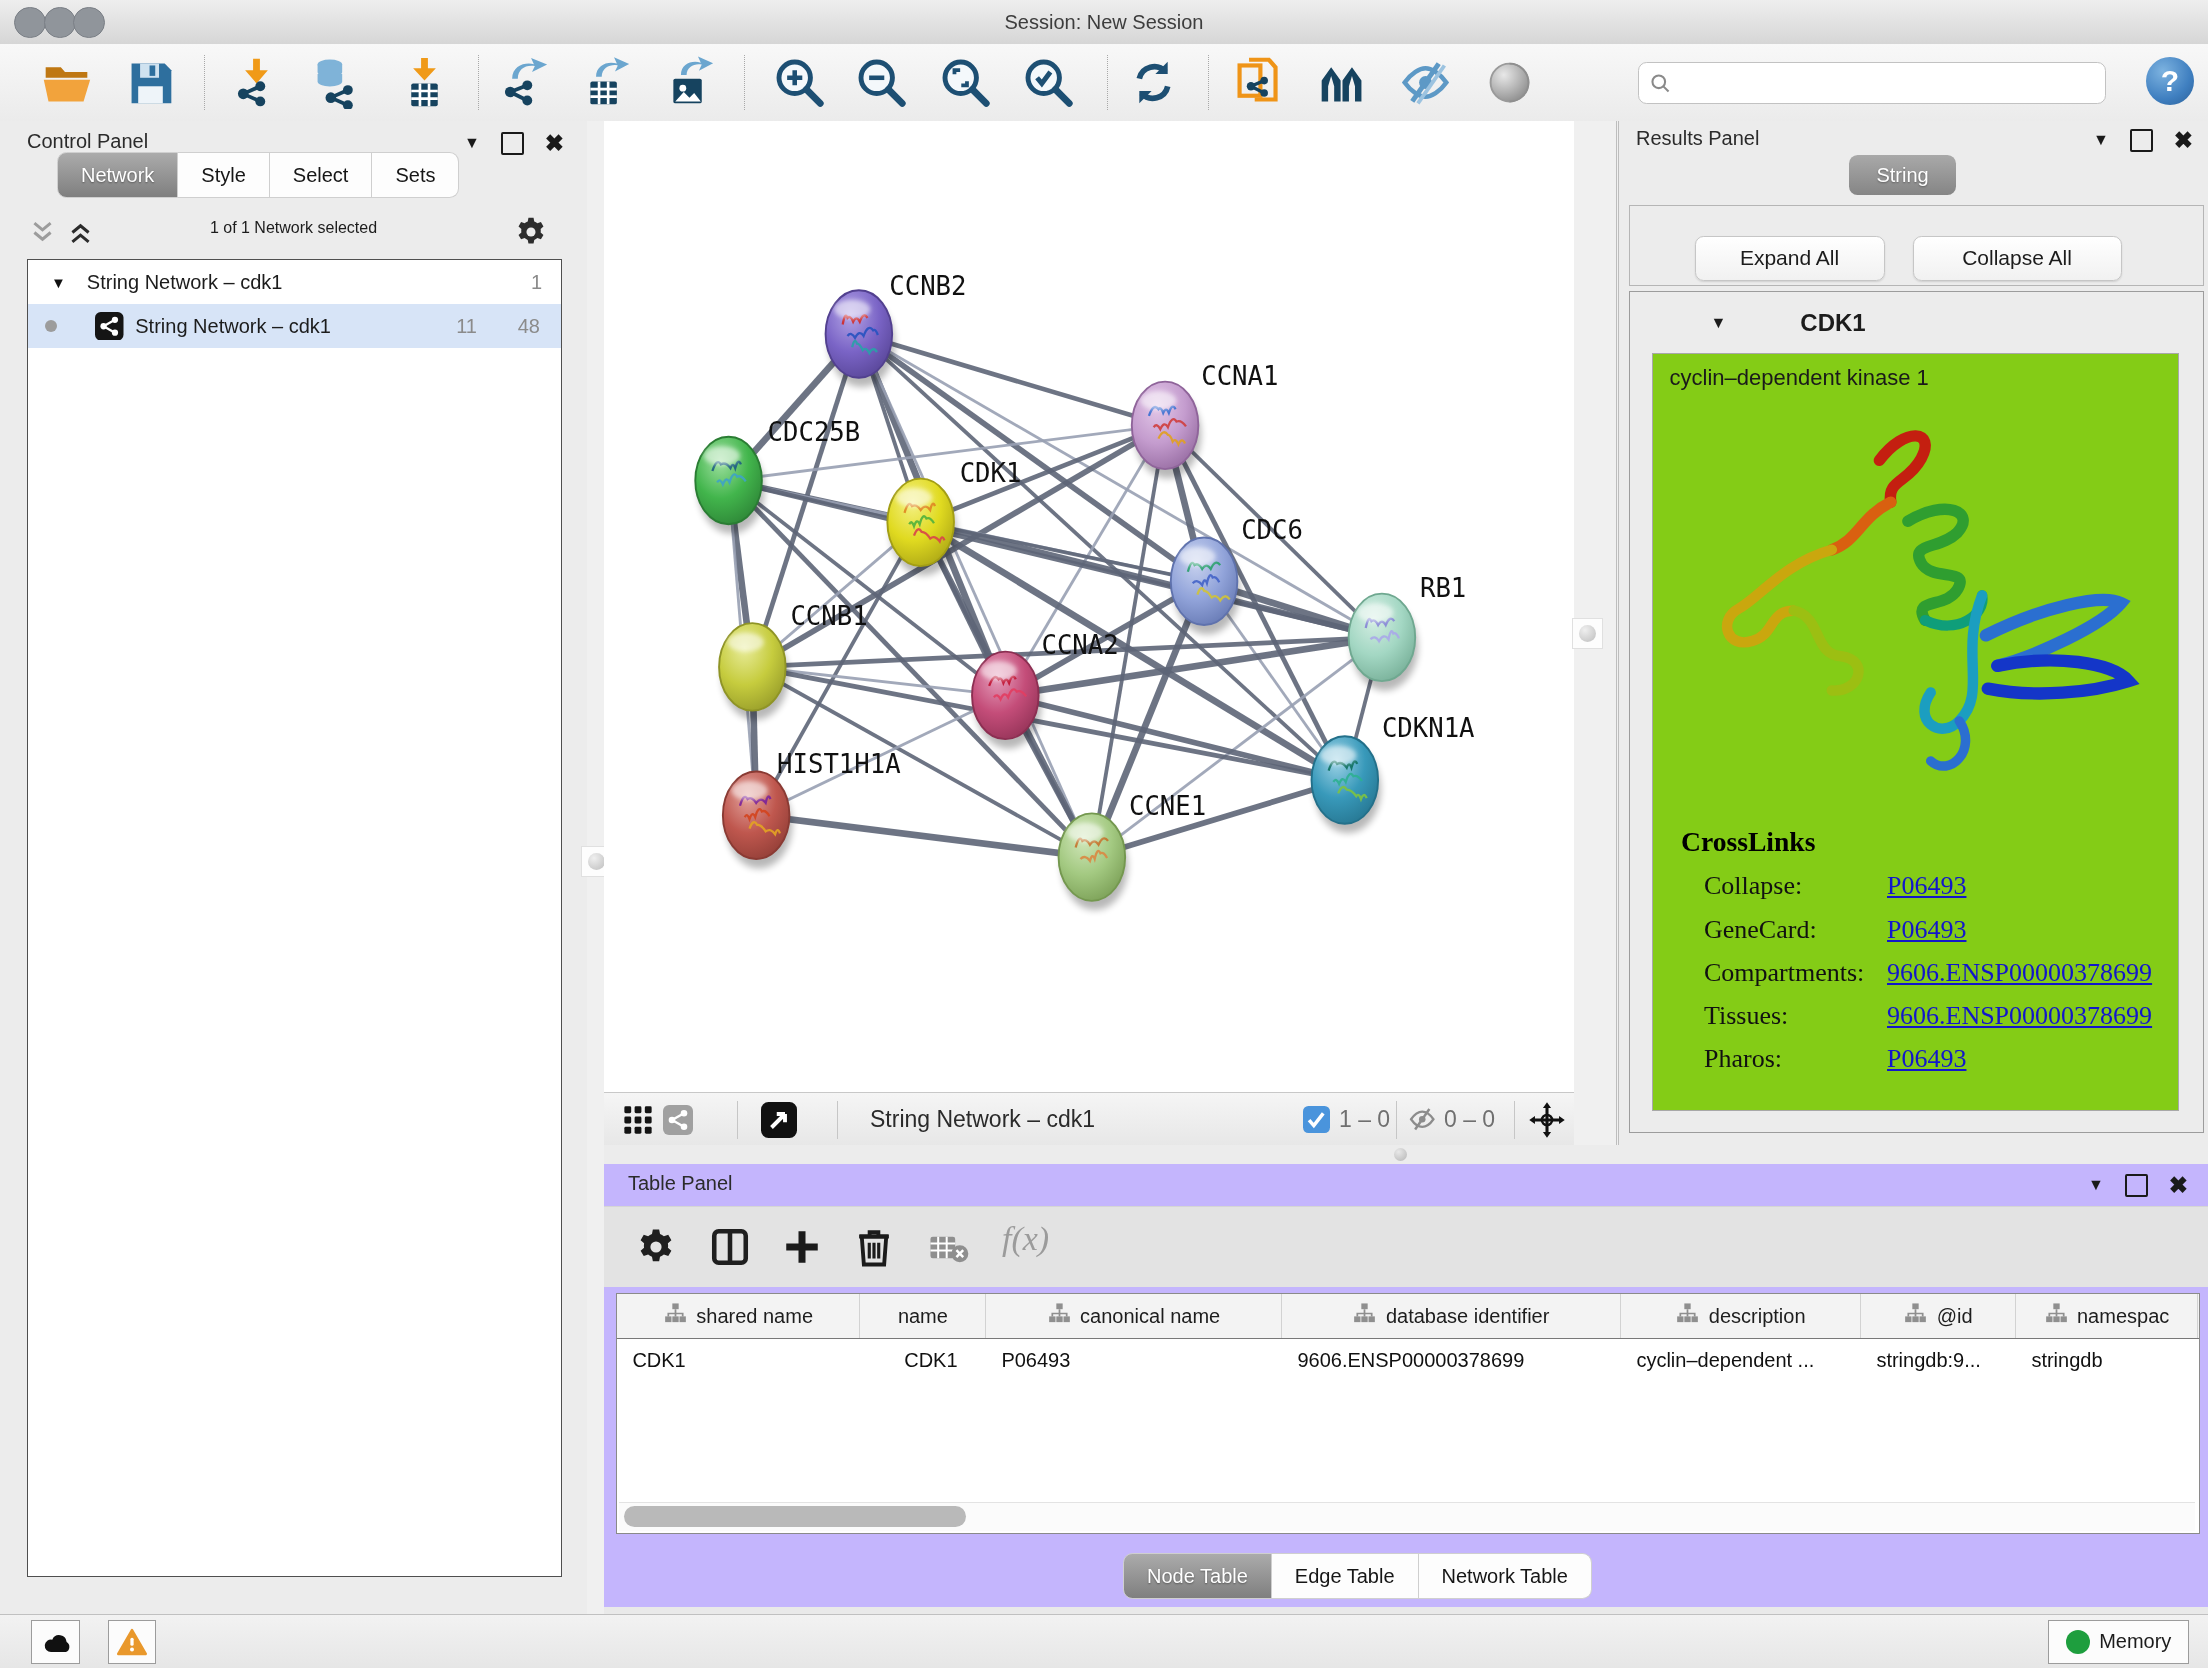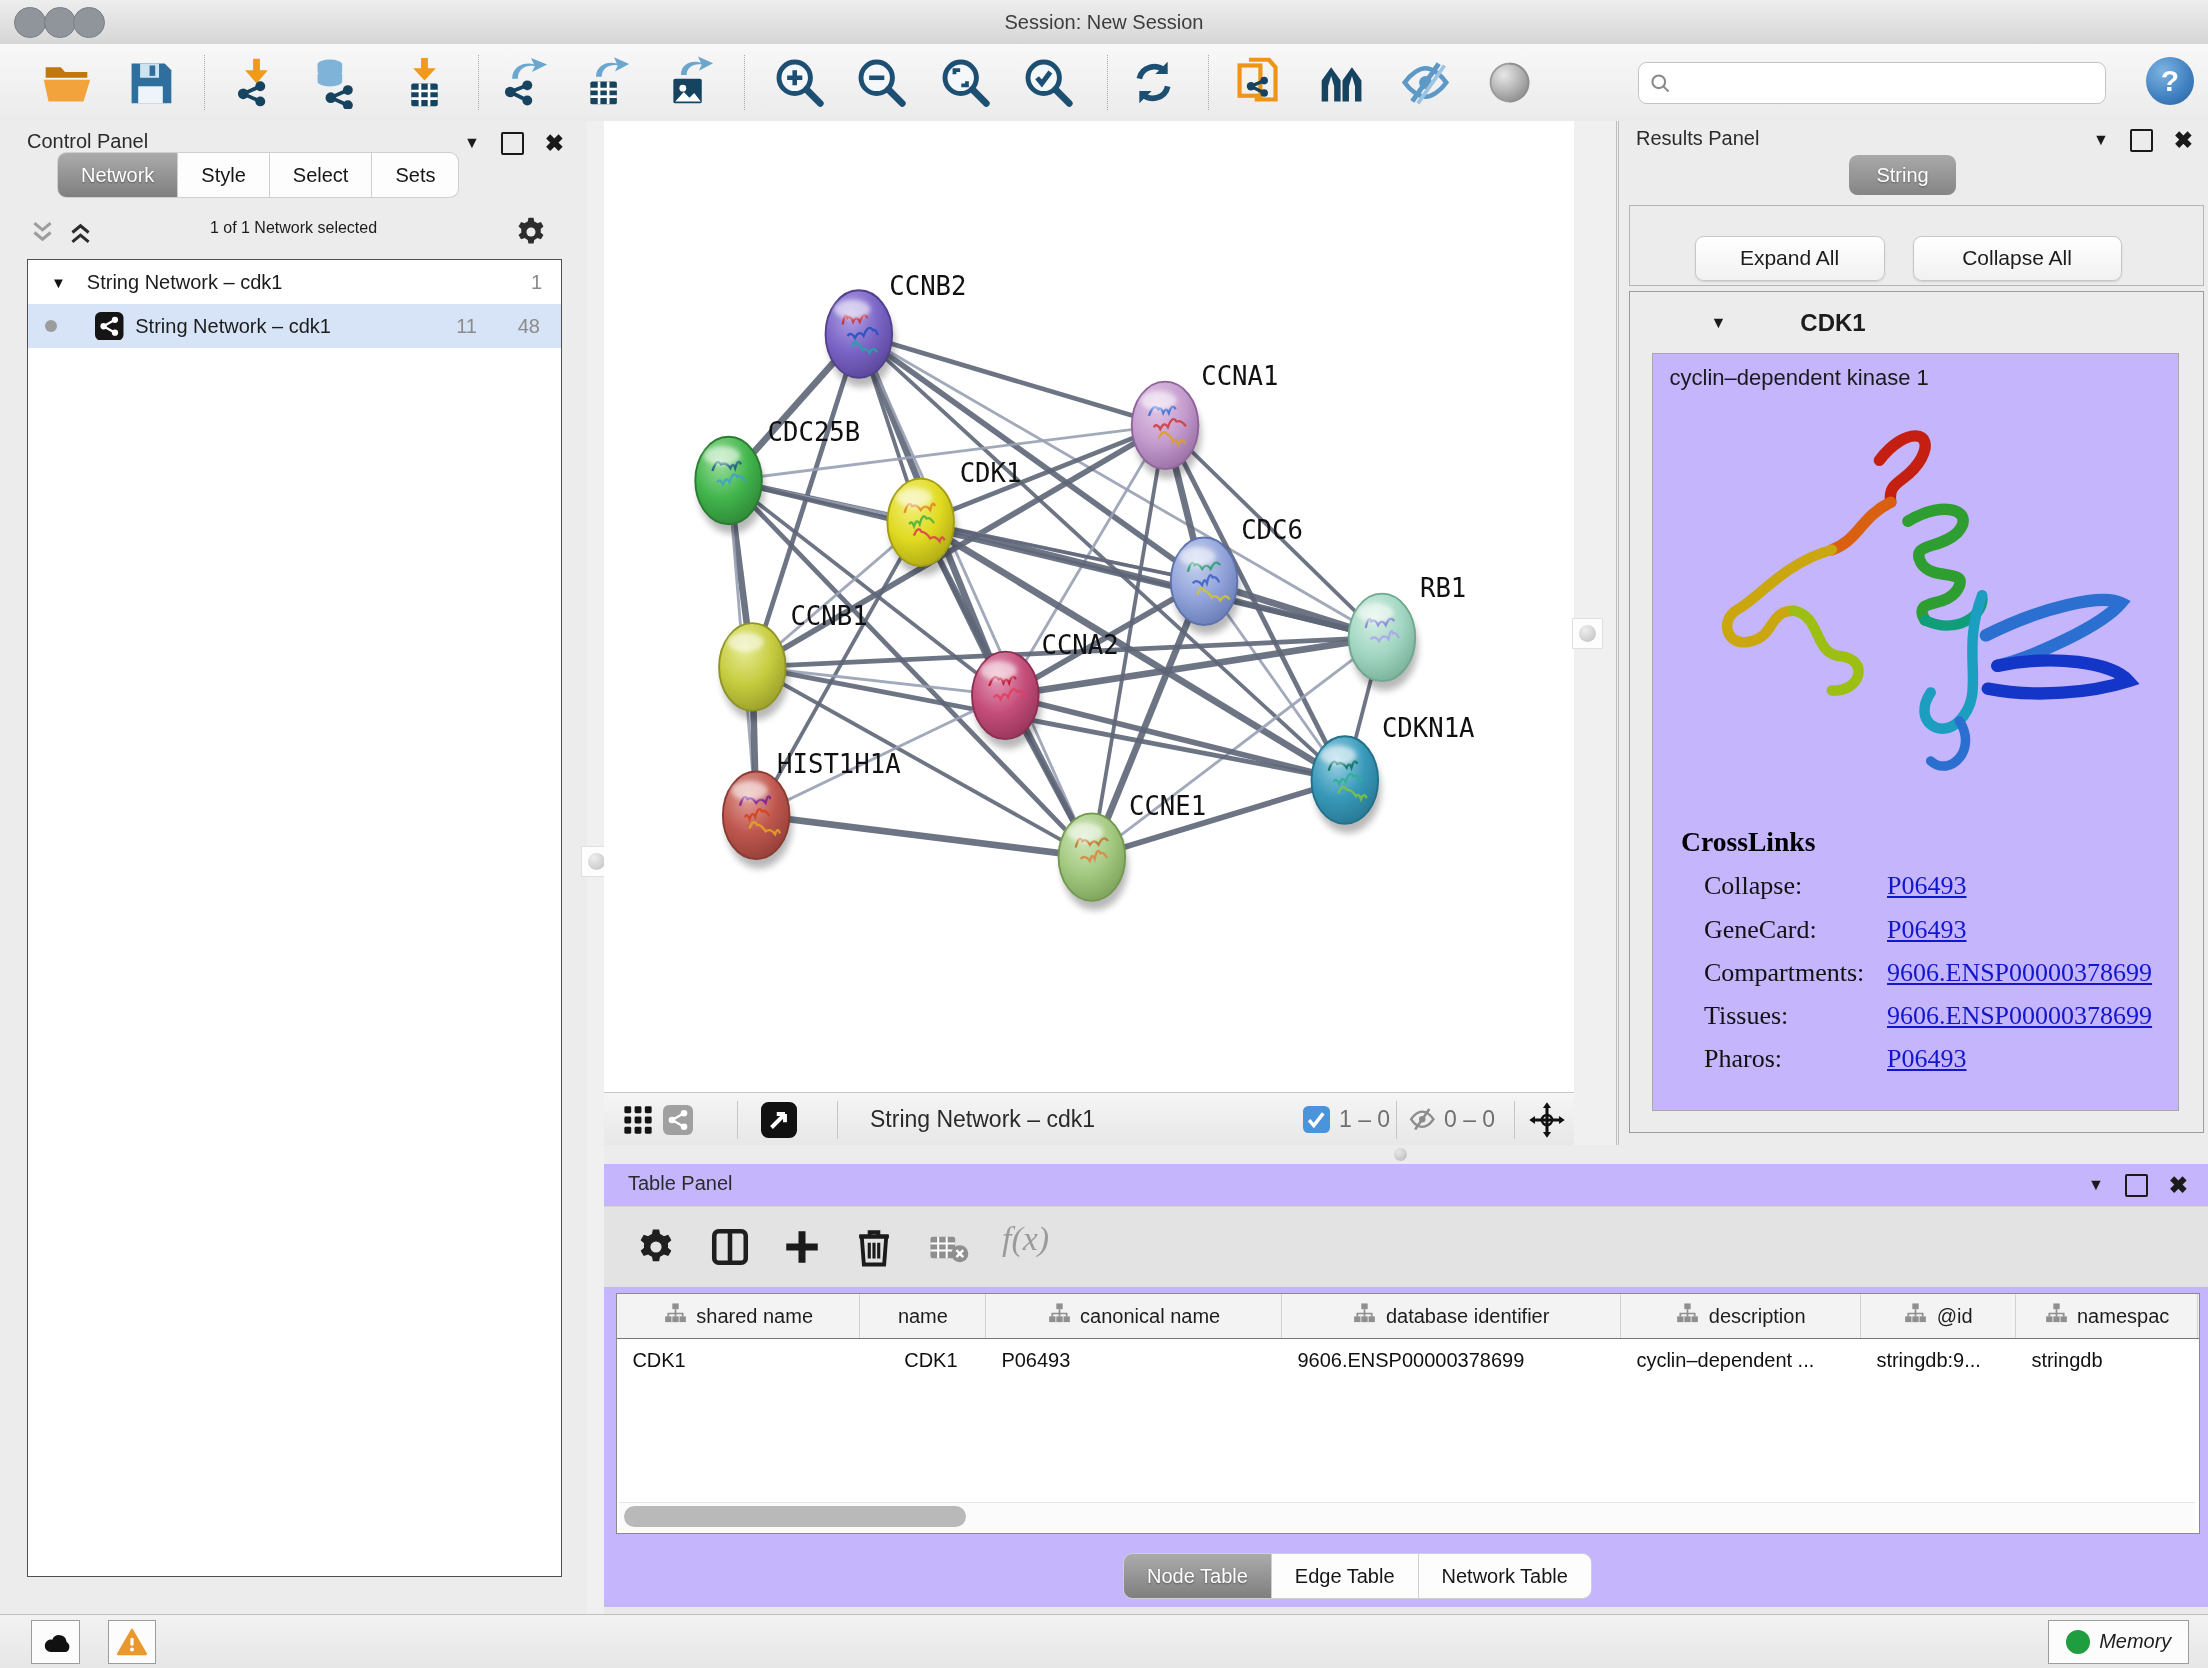--- a/index.html
+++ b/index.html
@@ -52,21 +52,21 @@
   .nt-sep{position:absolute;top:7.6px;height:38px;border-left:1px solid #c6c6c6;}
   .nt-text{font-size:23px;color:#2a2a2a;}
   .nt-count{font-size:23px;color:#6f6f6f;}
   
   #results-panel{left:1619px;top:121px;width:590px;height:1024px;background:#ececec;}
   #rp-string-tab{position:absolute;left:230px;top:34px;width:107px;height:40px;border-radius:8.6px;background:linear-gradient(#a9a9a9,#858585);color:#fff;font-size:20px;text-align:center;line-height:40px;text-shadow:0 1px 1.9px rgba(0,0,0,.35);}
   #rp-buttonbox{position:absolute;left:9.5px;top:84px;width:573px;height:79px;border:1.9px solid #b5b5b5;background:#ececec;}
   .rp-btn{position:absolute;top:30px;height:43px;background:linear-gradient(#ffffff,#f1f1f1);border:1px solid #c6c6c6;border-radius:8.6px;font-size:21px;text-align:center;line-height:41px;box-shadow:0 1px 1.9px rgba(0,0,0,.12);}
   #rp-section{position:absolute;left:9.5px;top:170px;width:573px;height:840px;border:1.9px solid #9c9c9c;background:#ececec;}
   #rp-sec-head{position:absolute;left:0;top:0;width:100%;height:61px;display:flex;align-items:center;}
-  #rp-inner{position:absolute;left:22px;top:61px;width:525px;height:756px;border:1px solid #a8a8a8;background:#c4b5fd;overflow:hidden;}
+  #rp-inner{position:absolute;left:22px;top:61px;width:525px;height:756px;border:1px solid #a8a8a8;background:#84cc16;overflow:hidden;}
   #rp-desc{position:absolute;left:17px;top:11.4px;font-size:22px;color:#1a1a1a;}
   #protein-img{position:absolute;left:19px;top:55px;}
   #crosslinks{position:absolute;left:28.5px;top:472px;font-family:"Liberation Serif",serif;}
   #crosslinks-title{font-size:27.6px;font-weight:bold;color:#000;}
   .cl-row{display:flex;margin-top:13.3px;font-size:26px;}
   .cl-label{width:183px;margin-left:23px;color:#111;}
   .cl-link{color:#1216cc;text-decoration:underline;}
   
   #table-panel{left:604px;top:1164px;width:1605px;height:443px;background:#c4b5fd;}
   #tp-toolbar{position:absolute;left:0;top:42px;width:1605px;height:80px;background:#e3e3e3;border-top:1px solid #d5d5d5;}
@@ -75,21 +75,21 @@
   #data-table{position:absolute;left:12.4px;top:129px;width:1584px;height:241px;background:#fff;border:1.9px solid #8a8a8a;box-sizing:border-box;}
   #dt-header{display:flex;height:45px;background:#f3f3f3;border-bottom:1.9px solid #787878;box-sizing:border-box;}
   .dt-hcell{display:flex;align-items:center;justify-content:center;gap:9.5px;border-right:1px solid #d2d2d2;font-size:20px;color:#1d1d1d;box-sizing:border-box;overflow:hidden;white-space:nowrap;}
   #dt-row{display:flex;height:42px;align-items:center;}
   .dt-cell{font-size:20px;color:#111;padding-left:15px;box-sizing:border-box;overflow:hidden;white-space:nowrap;}
   #dt-scroll{position:absolute;left:1.9px;bottom:1.9px;width:1576px;height:28.5px;background:#fbfbfb;border-top:1px solid #e3e3e3;}
   #dt-thumb{position:absolute;left:4.8px;top:3.8px;width:342px;height:21px;border-radius:10.5px;background:#b9b9b9;}
   #tp-tabs{position:absolute;left:519px;top:389px;}
   
   #status-bar{left:0;top:1614px;width:2208px;height:54px;background:linear-gradient(#f2f2f2,#e6e6e6);border-top:1px solid #c0c0c0;}
-  .sb-btn{position:absolute;top:4.8px;height:44px;background:#fcfcfc;border:1.9px solid #9c9c9c;display:flex;align-items:center;justify-content:center;box-sizing:border-box;font-style:italic;}
+  .sb-btn{position:absolute;top:4.8px;height:44px;background:#fcfcfc;border:1.9px solid #9c9c9c;display:flex;align-items:center;justify-content:center;box-sizing:border-box;}
   #memory-btn{left:2048px;width:141px;gap:9.5px;font-size:20px;}
   #mem-dot{width:24px;height:24px;border-radius:50%;background:#1e9e3e;}
   text{font-family:"DejaVu Sans Mono",monospace;}
 </style>
 </head>
 <body>
 
 <div id="app">
 
   <div id="titlebar" class="abs">

